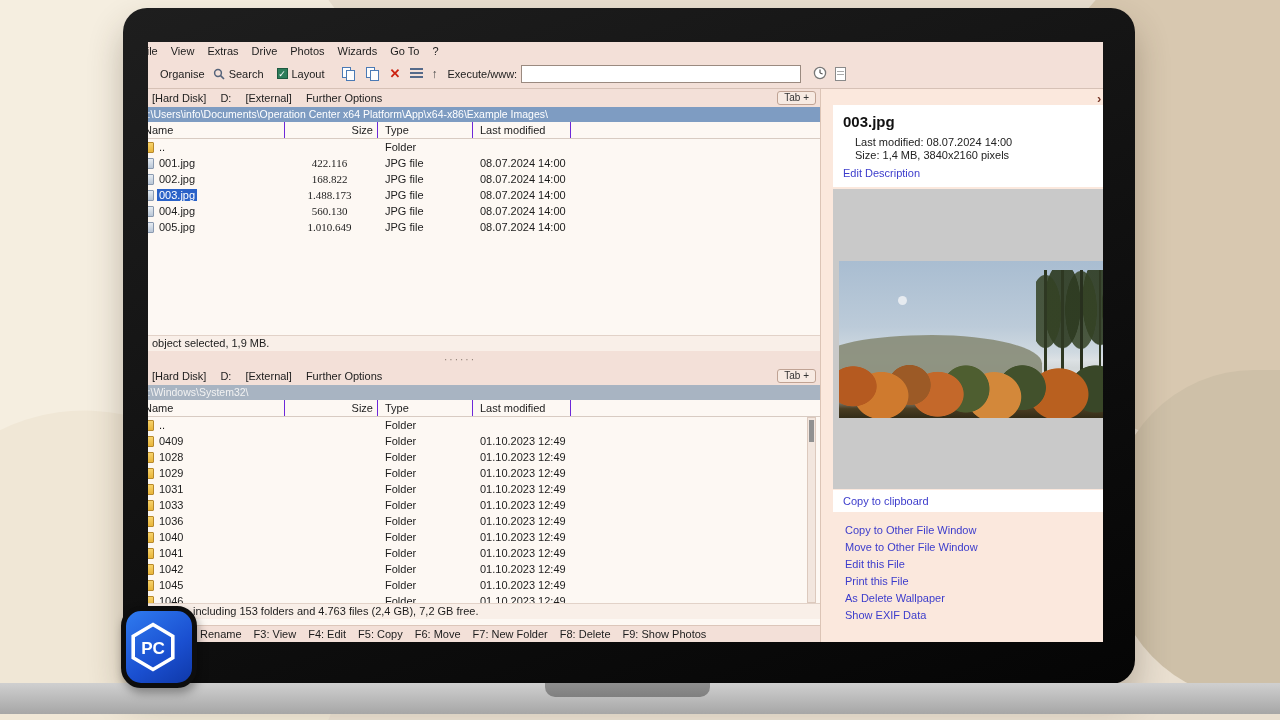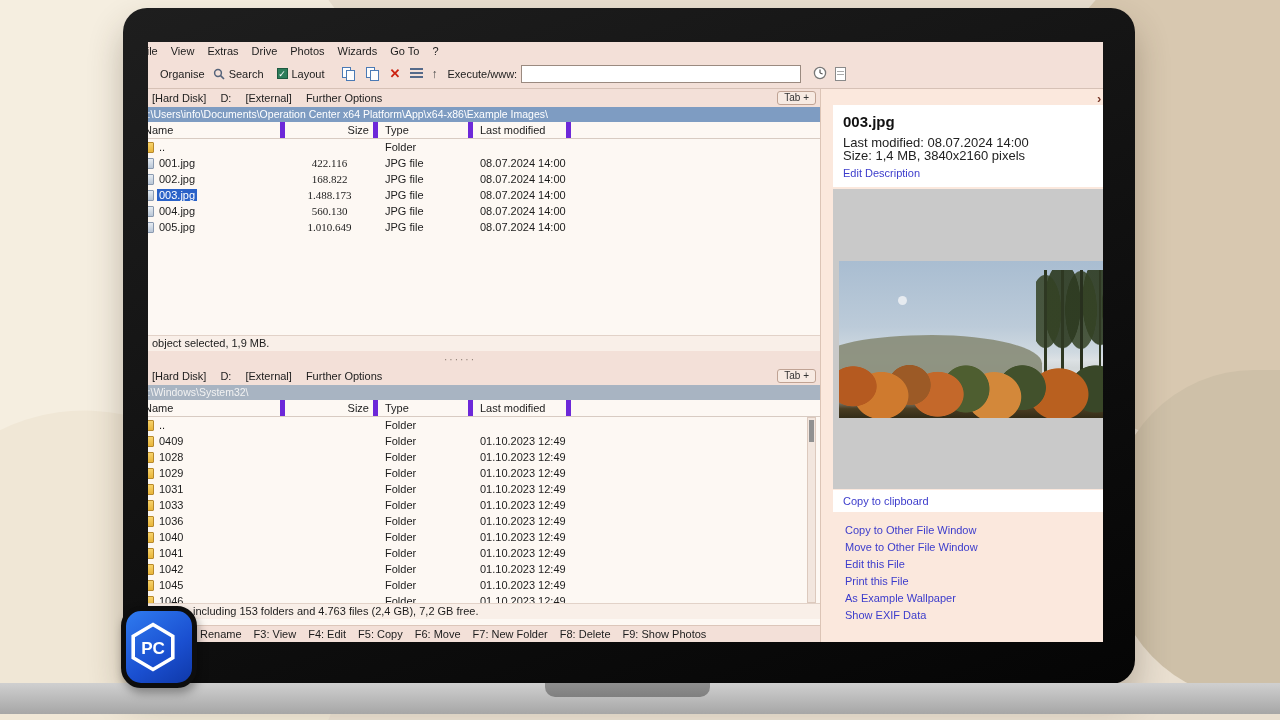--- a/index.html
+++ b/index.html
@@ -77,21 +77,21 @@
   .drive-items { display: flex; gap: 14px; padding-left: 52px; align-items: center; }
   .drive-btn { white-space: nowrap; cursor: default; }
   .tab-btn { position: absolute; right: 4px; top: 2px; height: 14px; line-height: 12px; padding: 0 6px;
     font-size: 10px; background: #f7eae2; border: 1px solid #c0a394; border-radius: 3px; color: #333; }
 
   .path-bar { height: 15px; line-height: 15px; padding-left: 40px; color: #fff; font-size: 10.5px;
     white-space: nowrap; overflow: hidden; background: #7e9cc2; }
   .path-bar.inactive { background: #a8b4c2; color: #f2f2f2; }
 
   .header-row { height: 17px; display: flex; align-items: center; background: #fdf8f3; border-bottom: 1px solid #d8cbc2; }
-  .hcell { height: 100%; line-height: 16px; border-right: 5px solid #6d28d9; }
+  .hcell { height: 100%; line-height: 16px; border-right: 1px solid #6d28d9; }
   .h-name { width: 185px; padding-left: 44px; }
   .h-size { width: 93px; text-align: right; padding-right: 4px; }
   .h-type { width: 95px; padding-left: 7px; }
   .h-mod { width: 98px; padding-left: 7px; }
 
   .file-list { background: #fdf8f3; position: relative; overflow: hidden; }
   .list-top { height: 196px; }
   .list-bottom { height: 186px; }
   .file-row { height: 16px; display: flex; align-items: center; }
   .cell-name { width: 185px; display: flex; align-items: center; }
@@ -114,21 +114,21 @@
 
   .function-bar { height: 17px; margin-top: 6px; display: flex; align-items: center; gap: 12px;
     padding-left: 100px; background: #f3e0d8; border-top: 1px solid #dcc6ba; }
   .fkey { white-space: nowrap; cursor: default; }
 
   
   .right-panel { width: 300px; background: #fbe8dd; border-left: 1px solid #dcc4b6; position: relative; overflow: hidden; }
   .panel-collapse { position: absolute; left: 276px; top: 2px; color: #7a3a2a; font-size: 13px; font-weight: bold; }
   .info-card { margin: 16px 0 0 12px; width: 288px; background: #fff; padding: 8px 10px; }
   .panel-title { font-size: 15px; font-weight: bold; color: #111; margin-bottom: 6px; }
-  .panel-line { font-size: 13px; line-height: 13px; color: #222; }
+  .panel-line { font-size: 11px; line-height: 13px; color: #222; margin-left: 12px; }
   .link { color: #3c3ccc; font-size: 11px; cursor: pointer; white-space: nowrap; }
   .info-card .link { display: inline-block; margin-top: 5px; }
   .preview-area { margin: 2px 0 0 12px; width: 288px; height: 300px; background: #c9c9c9; position: relative; }
   .photo { position: absolute; left: 6px; top: 72px; right: 0; height: 157px; overflow: hidden;
     background: linear-gradient(180deg, #a9bdd1 0%, #bccbd9 42%, #cfd9e0 58%, #dce1e4 63%, #d3d8da 68%); }
   .photo-moon { position: absolute; left: 21%; top: 22%; width: 9px; height: 9px; border-radius: 50%; background: #eef1f4; opacity: .85; }
   .photo-hill { position: absolute; left: -6%; top: 47%; width: 78%; height: 30%;
     background: #8b8f7c; border-radius: 100% 100% 0 0 / 95% 120% 0 0; opacity: .95; }
   .photo-trees { position: absolute; left: 0; right: 0; bottom: 0; height: 42%;
     background:
@@ -490,21 +490,21 @@
           </div>
           <div class="clipboard-row">
             <span class="link">Copy to clipboard</span>
           </div>
           <div class="actions">
 
           <span class="link">Copy to Other File Window</span>
               <span class="link">Move to Other File Window</span>
               <span class="link">Edit this File</span>
               <span class="link">Print this File</span>
-              <span class="link">As Example Wallpaper</span>
+              <span class="link">As Delete Wallpaper</span>
               <span class="link">Show EXIF Data</span>
             </div>
         </div>
 
       </div>
     </div>
   </div>
 </div>
 
 <div class="logo">

